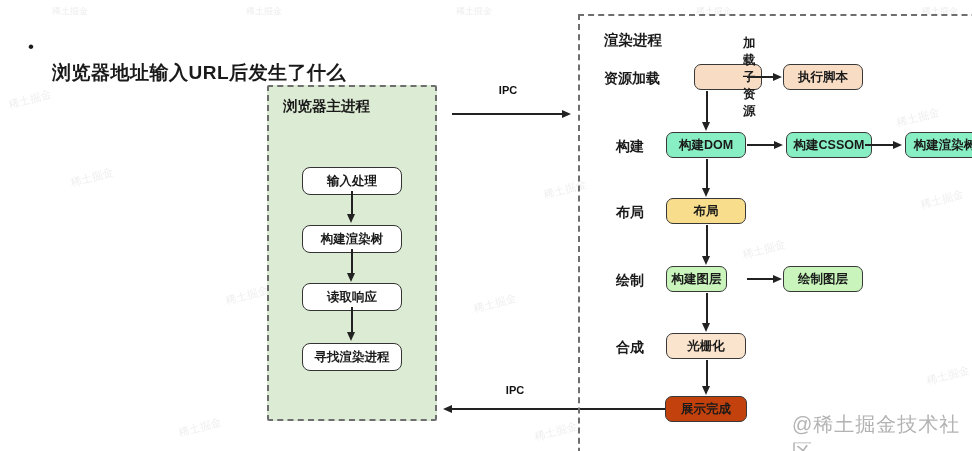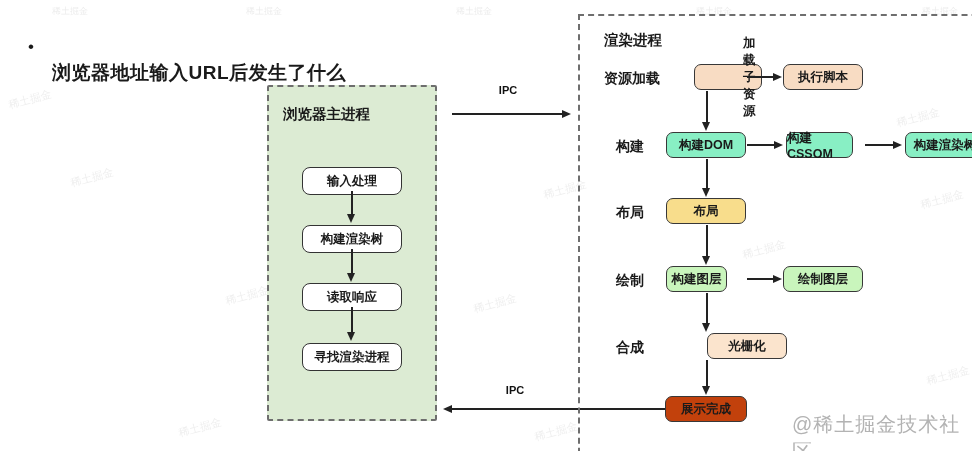--- a/index.html
+++ b/index.html
@@ -10,21 +10,21 @@
   }
   .abs{position:absolute;}
   
   .page-title{left:52px;top:36px;font-size:19px;font-weight:600;letter-spacing:0.5px;margin-top:24px;}
   .bullet{left:28px;top:37px;font-size:17px;}
   
   .main-box{
     left:267px;top:85px;width:170px;height:336px;box-sizing:border-box;
     background:#dcebd3;border:2px dashed #6e6e6e;border-radius:2px;
   }
-  .main-title{left:283px;top:97px;font-size:14.5px;font-weight:bold;margin-top:8px;}
+  .main-title{left:283px;top:97px;font-size:14.5px;font-weight:bold;}
   .step-node{
     width:100px;height:28px;left:302px;box-sizing:border-box;
     background:#ffffff;border:1.4px solid #333;border-radius:8px;
     display:flex;align-items:center;justify-content:center;
     font-size:12.5px;font-weight:600;
   }
   
   .render-box{
     left:578px;top:14px;width:440px;height:470px;box-sizing:border-box;
     border:2px dashed #6e6e6e;background:transparent;
@@ -108,35 +108,35 @@
 <div class="abs row-label" style="left:616px;top:204px;">布局</div>
 <div class="abs row-label" style="left:616px;top:272px;">绘制</div>
 <div class="abs row-label" style="left:616px;top:339px;">合成</div>
 
 <div class="abs node peach" style="left:694px;top:64px;width:68px;padding-left:48px;">加载子资源</div>
 <div class="abs node peach" style="left:783px;top:64px;width:80px;">执行脚本</div>
 <div class="hline" style="left:747px;top:76px;width:28px;"></div>
 <div class="head-right" style="left:773px;top:72.5px;"></div>
 
 <div class="abs node mint" style="left:666px;top:132px;width:80px;">构建DOM</div>
-<div class="abs node mint" style="left:786px;top:132px;width:67px;">构建CSSOM</div>
+<div class="abs node mint" style="left:786px;top:132px;width:86px;">构建CSSOM</div>
 <div class="abs node mint" style="left:905px;top:132px;width:80px;">构建渲染树</div>
 <div class="hline" style="left:747px;top:144px;width:29px;"></div>
 <div class="head-right" style="left:774px;top:140.5px;"></div>
 <div class="hline" style="left:865px;top:144px;width:30px;"></div>
 <div class="head-right" style="left:893px;top:140.5px;"></div>
 
 <div class="abs node yellow" style="left:666px;top:198px;width:80px;">布局</div>
 
 <div class="abs node lgreen" style="left:666px;top:266px;width:61px;">构建图层</div>
 <div class="abs node lgreen" style="left:783px;top:266px;width:80px;">绘制图层</div>
 <div class="hline" style="left:747px;top:278px;width:28px;"></div>
 <div class="head-right" style="left:773px;top:274.5px;"></div>
 
-<div class="abs node lpeach" style="left:666px;top:333px;width:80px;margin-left:41px;">光栅化</div>
+<div class="abs node lpeach" style="left:666px;top:333px;width:80px;">光栅化</div>
 
 <div class="abs node red" style="left:665px;top:396px;width:82px;">展示完成</div>
 
 <div class="vline" style="left:706px;top:91px;height:32px;"></div>
 <div class="head-down" style="left:702px;top:122px;"></div>
 <div class="vline" style="left:706px;top:159px;height:30px;"></div>
 <div class="head-down" style="left:702px;top:188px;"></div>
 <div class="vline" style="left:706px;top:225px;height:32px;"></div>
 <div class="head-down" style="left:702px;top:256px;"></div>
 <div class="vline" style="left:706px;top:293px;height:31px;"></div>

